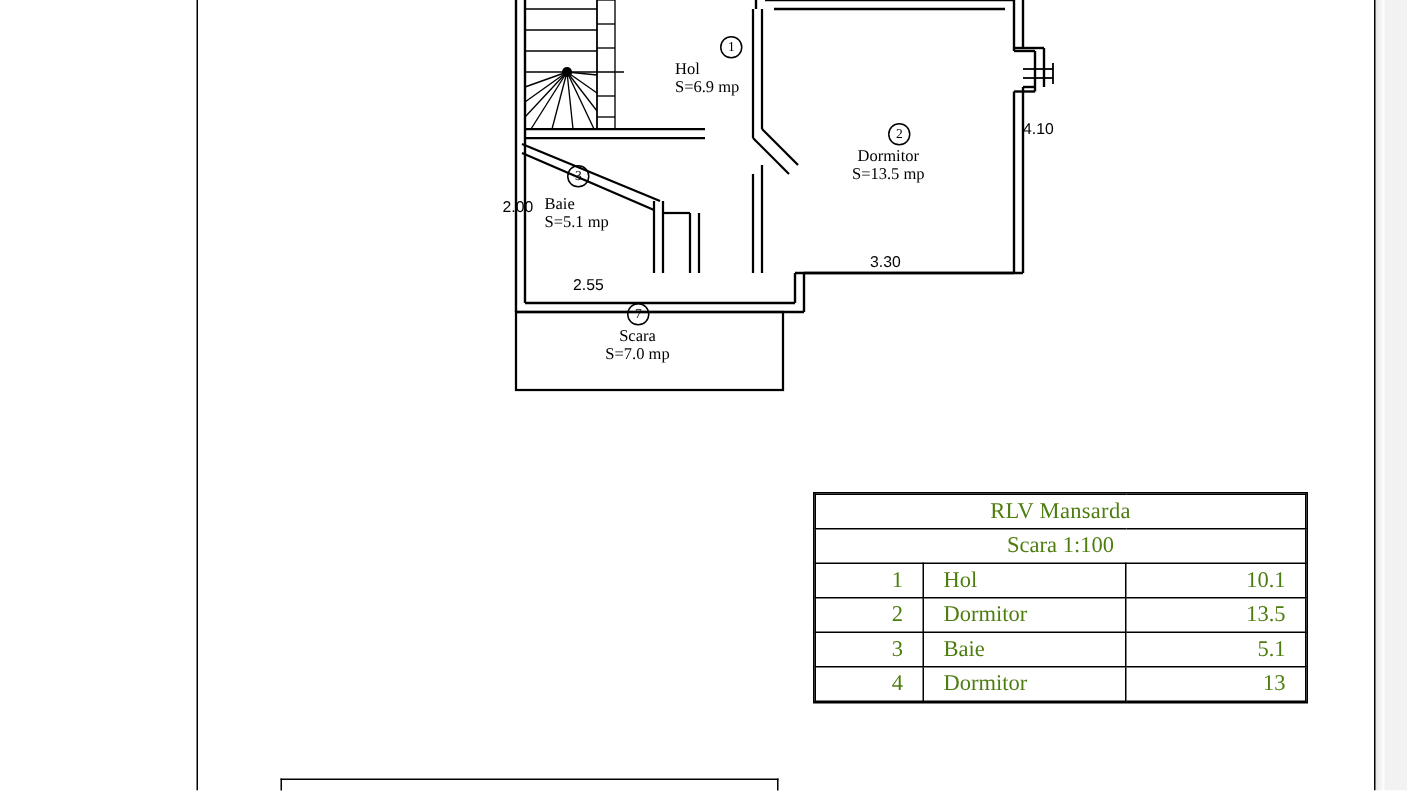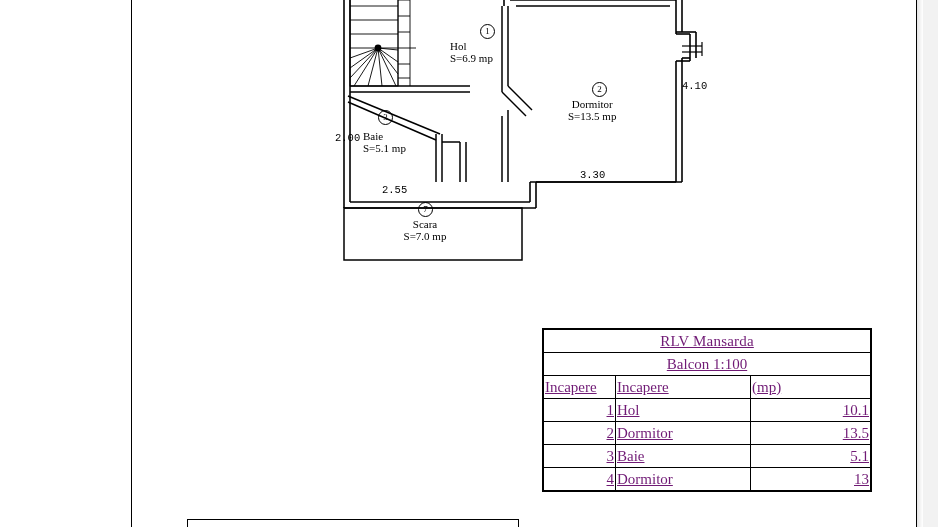--- a/index.html
+++ b/index.html
@@ -53,21 +53,21 @@
     position: absolute;
     font-family: "Liberation Serif", serif;
     font-size: 11px;
     color: #000;
     white-space: nowrap;
     line-height: 12px;
   }
   .lbl.center { text-align: center; }
   .dim {
     position: absolute;
-    font-family: Liberation Mono, monospace;
+    font-family: Liberation Sans, sans-serif;
     font-size: 10.5px;
     color: #000;
     white-space: nowrap;
   }
   .circnum {
     position: absolute;
     width: 13px;
     height: 13px;
     border: 1px solid #000;
     border-radius: 50%;
@@ -93,28 +93,27 @@
     border-collapse: collapse;
     background: #fff;
   }
   #legend table {
     border-collapse: collapse;
     width: 100%;
     font-family: "Liberation Serif", serif;
   }
   #legend td, #legend th {
     border: 1px solid #000;
-    padding: 2px 1px;
+    padding: 2px 13px;
     font-size: 15px;
-    color: #701a75;
+    color: #4d7c0f;
     font-weight: normal;
     vertical-align: middle;
     height: 23px;
     box-sizing: border-box;
-    text-decoration: underline;
   }
   .tbl-title td {
     text-align: center;
     font-weight: bold;
     font-size: 17px;
     letter-spacing: 0.2px;
     height: 25px;
   }
   .tbl-scale td {
     text-align: center;
@@ -290,26 +289,21 @@
     <div class="dim" style="left:352px;top:94px;">4.10</div>
   </div>
 
   <div id="legend">
     <table>
       <tbody>
         <tr class="tbl-title">
           <td colspan="3">RLV Mansarda</td>
         </tr>
         <tr class="tbl-scale">
-          <td colspan="3">Balcon 1:100</td>
-        </tr>
-        <tr class="hdr">
-          <td class="col-nr">Incapere</td>
-          <td class="col-den">Incapere</td>
-          <td class="col-sup">(mp)</td>
+          <td colspan="3">Scara 1:100</td>
         </tr>
         <tr>
           <td class="col-nr num">1</td>
           <td class="col-den">Hol</td>
           <td class="col-sup num">10.1</td>
         </tr>
         <tr>
           <td class="col-nr num">2</td>
           <td class="col-den">Dormitor</td>
           <td class="col-sup num">13.5</td>

